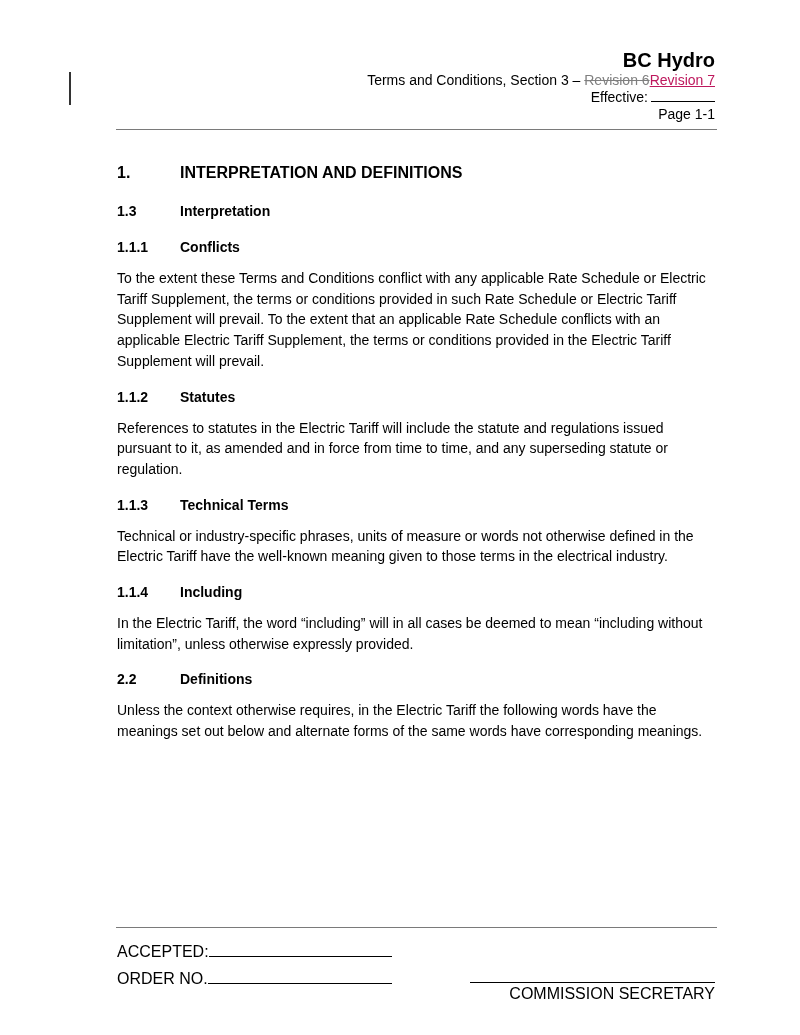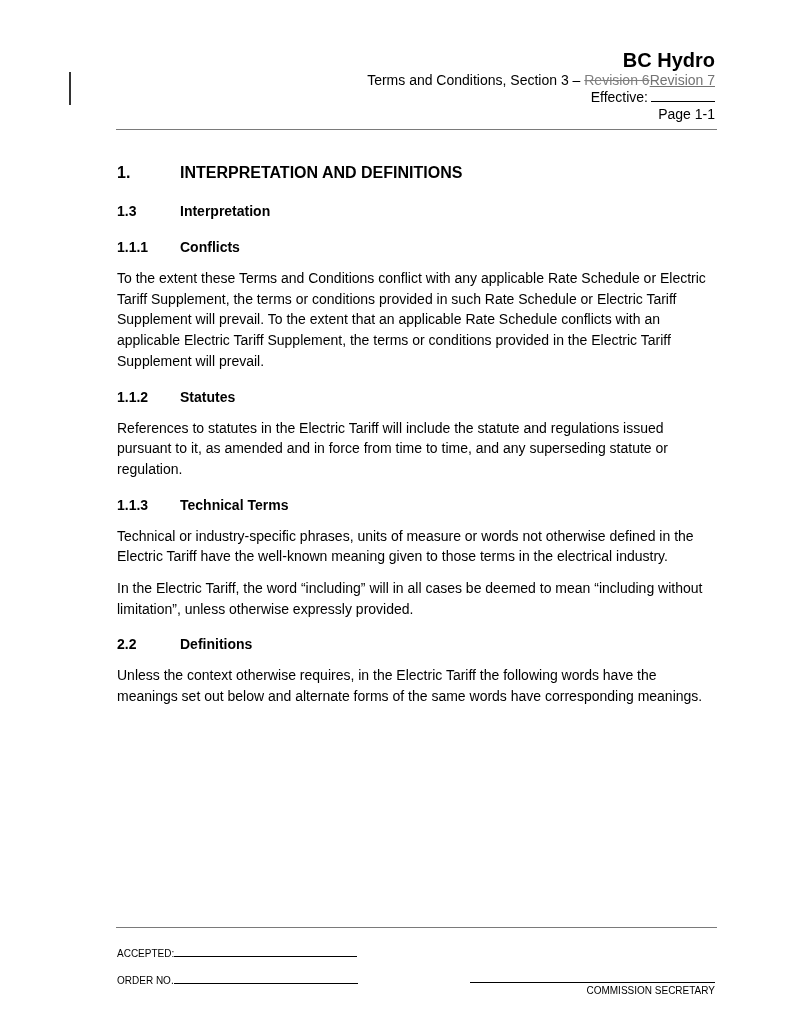--- a/index.html
+++ b/index.html
@@ -4,31 +4,31 @@
 <style>
   html, body { margin: 0; padding: 0; background: #ffffff; }
   body { width: 800px; height: 1035px; position: relative; overflow: hidden;
          font-family: "Liberation Sans", sans-serif; color: #000; }
   .abs { position: absolute; }
   .change-bar { left: 69px; top: 72px; width: 2px; height: 33px; background: #333; }
   .hdr { right: 85px; text-align: left; white-space: nowrap; }
   .brand { top: 49px; font-size: 20px; font-weight: bold; }
   .hline1 { top: 72px; font-size: 14px; }
   .del { color: #7f7f7f; text-decoration: line-through; }
-  .ins { color: #737373; text-decoration: underline; }
+  .ins { color: #be185d; text-decoration: underline; }
   .hline2 { top: 89px; font-size: 14px; }
   .blank { display: inline-block; width: 64px; border-bottom: 1px solid #000; height: 12px; vertical-align: baseline; margin-left: 3px; }
   .hline3 { top: 106px; font-size: 14px; }
   .rule { left: 116px; width: 601px; height: 1px; background: #7a7a7a; }
   .content { left: 117px; width: 600px; top: 160px; font-size: 14px; }
   .h1 { font-size: 16px; font-weight: bold; margin: 0; height: 26px; line-height: 26px; }
   .h { font-weight: bold; font-size: 14px; margin: 0; line-height: 20px; }
   .num { display: inline-block; width: 63px; }
   p.body { margin: 0; line-height: 20.7px; }
-  .foot { font-size: 10px; white-space: nowrap; }
+  .foot { font-size: 16px; white-space: nowrap; }
   .uline { display: inline-block; border-bottom: 1px solid #000; height: 13px; vertical-align: baseline; }
   .sig-line { left: 470px; top: 982px; width: 245px; height: 1px; background: #000; }
 </style>
 </head>
 <body>
 
 <div class="abs change-bar"></div>
 
 <div class="abs hdr brand">BC Hydro</div>
 <div class="abs hdr hline1">
@@ -58,20 +58,23 @@
   <div class="h" style="margin-top:15px;">
     <span class="num">1.1.2</span><span>Statutes</span>
   </div>
   <p class="body" style="margin-top:11px;">References to statutes in the Electric Tariff will include the statute and regulations issued pursuant to it, as amended and in force from time to time, and any superseding statute or regulation.</p>
 
   <div class="h" style="margin-top:15px;">
     <span class="num">1.1.3</span><span>Technical Terms</span>
   </div>
   <p class="body" style="margin-top:11px;">Technical or industry-specific phrases, units of measure or words not otherwise defined in the Electric Tariff have the well-known meaning given to those terms in the electrical industry.</p>
 
+  <div class="h" style="margin-top:15px;">
+    <span class="num">1.1.4</span><span>Including</span>
+  </div>
   <p class="body" style="margin-top:11px;">In the Electric Tariff, the word “including” will in all cases be deemed to mean “including without limitation”, unless otherwise expressly provided.</p>
 
   <div class="h" style="margin-top:15px;">
     <span class="num">2.2</span><span>Definitions</span>
   </div>
   <p class="body" style="margin-top:11px;">Unless the context otherwise requires, in the Electric Tariff the following words have the meanings set out below and alternate forms of the same words have corresponding meanings.</p>
 </div>
 
 <div class="abs rule" style="top:927px;"></div>
 

